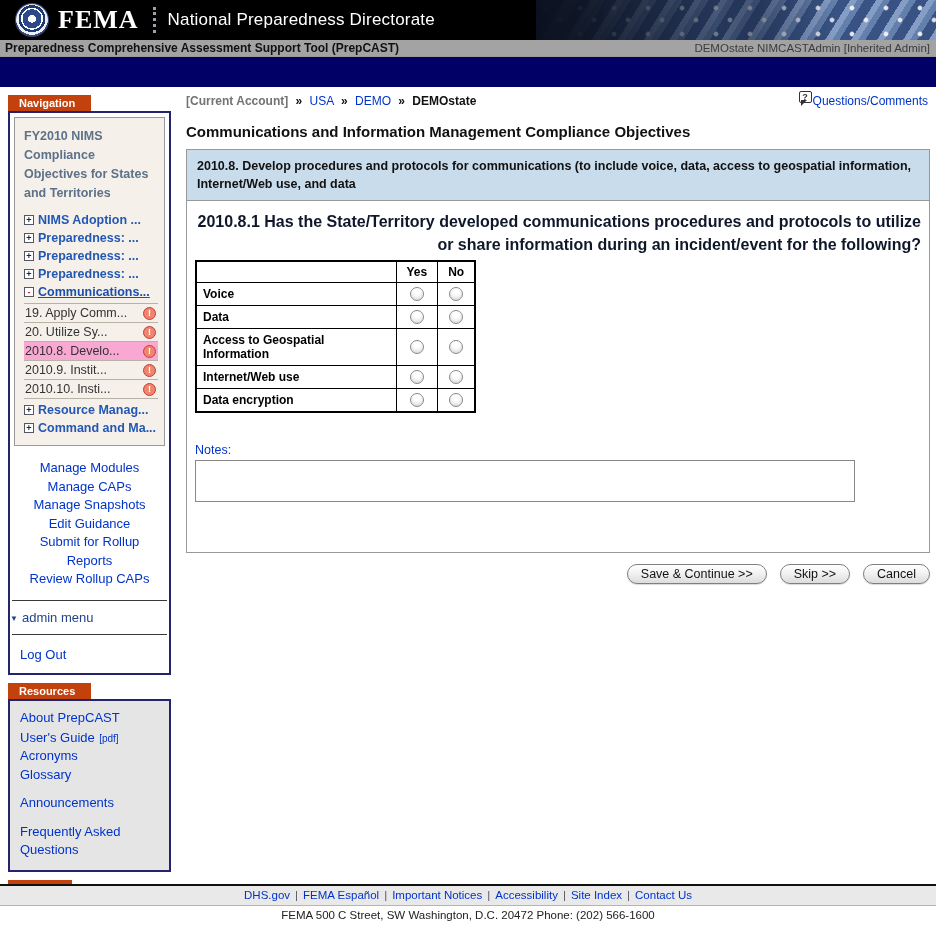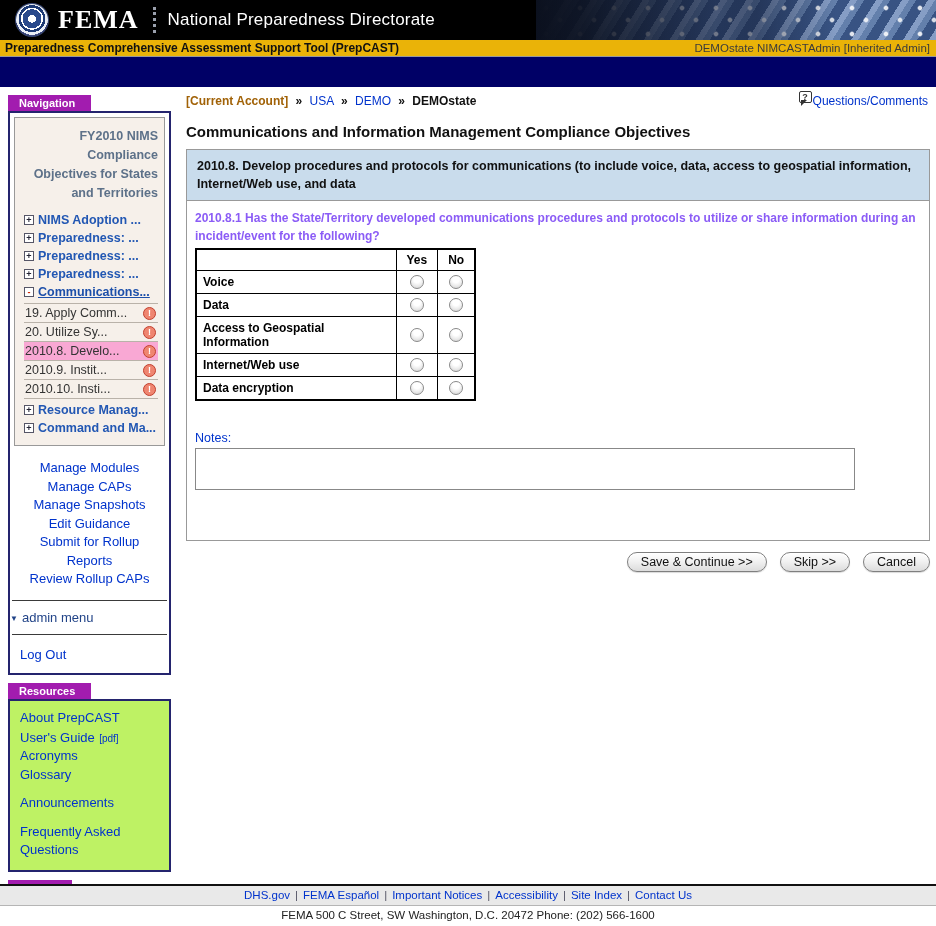--- a/index.html
+++ b/index.html
@@ -21,40 +21,40 @@
       background:linear-gradient(90deg, rgba(20,30,55,.55) 0 55%, rgba(20,30,55,0) 75%); }
   .logo-group { position:relative; z-index:2; display:flex; align-items:center; height:40px; padding-left:16px; }
   .seal { width:32px; height:32px; border-radius:50%; flex:0 0 32px;
     background: radial-gradient(circle at 50% 46%, #ffffff 0 4px, #2a4a8c 4px 9.5px, #ffffff 9.5px 11px, #1d3a75 11px 13.5px, #e9eef7 13.5px 16px, #44518a 16px); 
     box-shadow:0 0 0 1px #3a4a7a; }
   .fema-word { color:#fff; font-family:"Liberation Serif","DejaVu Serif",serif; font-weight:bold; font-size:26px; letter-spacing:1px; margin-left:10px; }
   .dot-sep { height:26px; border-left:3px dotted #9aa0ad; margin:0 12px 0 14px; }
   .directorate { color:#fff; font-size:17px; font-weight:normal; letter-spacing:.2px; }
 
   
-  .gray-bar { height:17px; background:#eab308; border-bottom:1px solid #9a9a9a; display:flex; justify-content:space-between; align-items:center; padding:0 6px 0 5px; }
+  .gray-bar { height:17px; background:#a3a3a3; border-bottom:1px solid #9a9a9a; display:flex; justify-content:space-between; align-items:center; padding:0 6px 0 5px; }
   .gray-bar .app-title { font-size:12px; font-weight:bold; color:#111; }
   .gray-bar .user-status { font-size:11.5px; color:#3c3c3c; }
 
   
   .navy-bar { height:30px; background:#000066; }
 
   
   .layout { display:flex; align-items:flex-start; }
   .sidebar { width:163px; margin-left:8px; flex:0 0 163px; }
   .main { flex:1; margin-left:15px; margin-right:6px; }
 
   
-  .side-tab { display:inline-block; background:#a21caf; color:#fff; font-size:11px; font-weight:bold; padding:2px 16px 2px 11px; margin-top:8px; }
+  .side-tab { display:inline-block; background:#c2410c; color:#fff; font-size:11px; font-weight:bold; padding:2px 16px 2px 11px; margin-top:8px; }
   .side-box { border:2px solid #24246e; background:#fff; }
-  .gray-side-box { border:2px solid #24246e; background:#bef264; }
+  .gray-side-box { border:2px solid #24246e; background:#e5e5e5; }
 
   
   .tree-box { margin:4px; border:1px solid #999; background:#f6f0ea; padding:9px 6px 8px 9px; }
-  .tree-title { color:#5d7189; font-weight:bold; font-size:12.5px; line-height:19px; padding-bottom:8px;text-align:right; }
+  .tree-title { color:#5d7189; font-weight:bold; font-size:12.5px; line-height:19px; padding-bottom:8px; }
   .tree-item { font-size:12.5px; font-weight:bold; color:#2257b3; line-height:16px; padding:1px 0; cursor:pointer; }
   .tree-item .lbl { margin-left:4px; }
   .tree-item.expanded .lbl { text-decoration:underline; color:#1c4faa; }
   .pm-box { display:inline-block; width:10px; height:10px; border:1px solid #556; background:#fff; font-size:9px; line-height:8px; text-align:center; color:#223; vertical-align:1px; font-weight:bold; }
   .pm-box.minus { color:#cc2200; }
   .sub-list { margin:2px 0 2px 0; }
   .sub-item { display:flex; justify-content:space-between; align-items:center; font-size:12.5px; color:#333; padding:2px 2px 2px 1px; border-bottom:1px solid #b9b2a9; cursor:pointer; }
   .sub-item:first-child { border-top:1px solid #b9b2a9; }
   .sub-item.selected { background:#f9a8d4; }
   .alert-badge { width:13px; height:13px; border-radius:50%; background:#ef8570; border:1px solid #c2402f; color:#fff; font-size:9px; font-weight:bold; text-align:center; line-height:11px; flex:0 0 13px; }
@@ -72,35 +72,35 @@
   .pdf-tag { font-size:10px; color:#0033cc; }
 
   
   .search-box { padding:8px 10px 12px 10px; }
   .search-label { font-weight:bold; font-size:12.5px; color:#111; padding:2px 0 8px 2px; }
   .aqua-btn { display:inline-block; border:1px solid #7f7f7f; border-radius:11px; background:linear-gradient(#ffffff,#f2f2f2 45%,#dcdcdc); box-shadow:inset 0 1px 0 #fff, 0 1px 1px rgba(0,0,0,.15); font-size:12.5px; color:#111; padding:2px 12px; cursor:pointer; font-family:inherit; }
 
   
   .crumb-row { display:flex; justify-content:space-between; align-items:flex-start; margin-top:7px; }
   .breadcrumb { font-size:12px; color:#111; }
-  .breadcrumb a.acct { color:#a16207; font-weight:bold; text-decoration:none; cursor:pointer; }
+  .breadcrumb a.acct { color:#737373; font-weight:bold; text-decoration:none; cursor:pointer; }
   .breadcrumb a.crumb { color:#0033cc; text-decoration:none; cursor:pointer; }
   .breadcrumb .sep { font-weight:bold; margin:0 4px; }
   .breadcrumb .here { font-weight:bold; }
   .qc-link { font-size:12px; color:#0033cc; cursor:pointer; display:flex; align-items:flex-start; margin-right:2px; }
   .qbubble { position:relative; display:inline-block; width:13px; height:12px; border:1px solid #333; border-radius:2px; background:#fff; color:#333; font-size:9px; font-weight:bold; text-align:center; line-height:11px; margin:-3px 1px 0 0; }
   .qbubble::after { content:""; position:absolute; left:1px; bottom:-4px; border:3px solid transparent; border-top-color:#333; border-left-color:#333; width:0; height:0; }
 
   .page-title { font-size:15px; font-weight:bold; color:#111; margin-top:15px; }
 
   .obj-container { border:1px solid #999; margin-top:9px; }
   .obj-header { background:#c9dcec; border-bottom:1px solid #999; padding:7px 10px; font-size:12.5px; font-weight:bold; line-height:1.45; color:#111; }
   .obj-desc { background:#e9e9e9; border-bottom:1px solid #999; padding:9px 10px 14px 10px; font-size:12px; line-height:1.5; color:#111; }
   .obj-body { background:#fff; padding:9px 8px 46px 8px; }
-  .question-text { font-size:12px; font-weight:bold; line-height:1.45; color:#8b5cf6; }
+  .question-text { font-size:16px; font-weight:bold; line-height:1.45; color:#0f172a;text-align:right; }
 
   table.ans { border-collapse:collapse; margin-top:3px; border:2px solid #000; }
   table.ans th, table.ans td { border:1px solid #000; font-size:12px; }
   table.ans th { font-weight:bold; padding:3px 10px; }
   table.ans td.rowlbl { font-weight:bold; padding:4px 8px 4px 6px; width:200px; }
   table.ans td.radio-cell { width:33px; text-align:center; padding:3px 0; }
   input[type=radio].mac { appearance:none; -webkit-appearance:none; width:14px; height:14px; border-radius:50%; border:1px solid #8a8a8a; background:radial-gradient(circle at 50% 30%, #ffffff 0 30%, #efefef 55%, #cfcfcf 100%); box-shadow:inset 0 1px 1px rgba(255,255,255,.9); cursor:pointer; vertical-align:middle; }
 
   .notes-label { color:#0033cc; font-size:12.5px; margin:30px 0 3px 0; }
   .notes-area { width:660px; height:42px; border:1px solid #888; resize:none; font-family:inherit; font-size:12px; padding:3px; }

